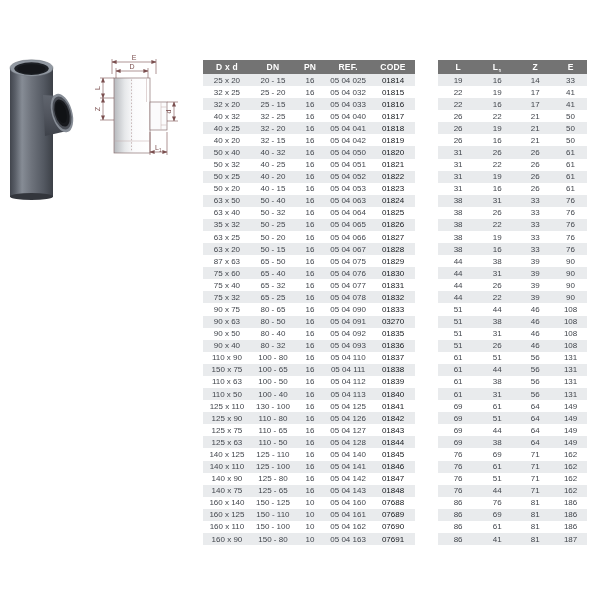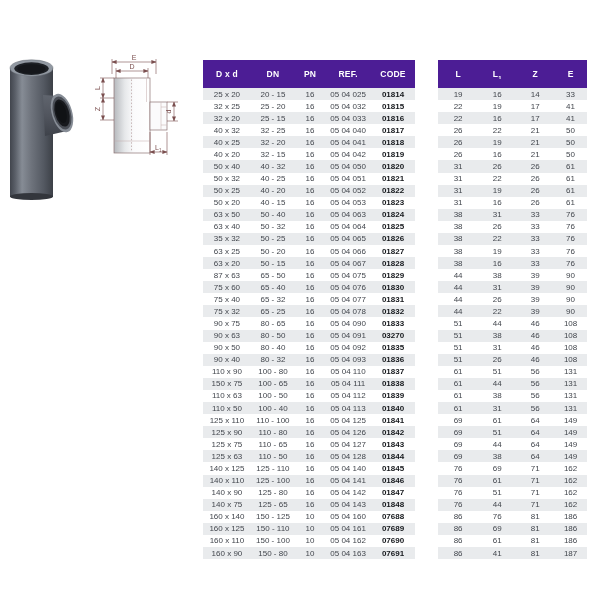--- a/index.html
+++ b/index.html
@@ -3,29 +3,29 @@
 <meta charset="utf-8">
 <style>
   html,body{margin:0;padding:0;background:#ffffff;}
   #page{position:relative;width:603px;height:603px;background:#ffffff;overflow:hidden;
         font-family:"Liberation Sans",sans-serif;}
   #illustrations{position:absolute;left:0;top:45px;width:200px;height:165px;}
 
   .tbl{position:absolute;top:60px;font-size:8px;color:#42464d;}
   .tbl-specs{left:203px;width:212px;}
   .tbl-dims{left:438px;width:149px;}
-  .hrow{display:flex;height:28px;background:#4c1d95;color:#ffffff;font-weight:bold;
+  .hrow{display:flex;height:14px;background:#737373;color:#ffffff;font-weight:bold;
         font-size:8.5px;align-items:center;}
   .hrow .cell{letter-spacing:.2px;}
   .row{display:flex;height:12.08px;align-items:center;}
   .rows .row:nth-child(odd){background:#e9ebed;}
   .cell{text-align:center;overflow:hidden;white-space:nowrap;}
   .tbl-specs .c0{width:22.6%}.tbl-specs .c1{width:20.8%}.tbl-specs .c2{width:14.2%}
   .tbl-specs .c3{width:21.7%}.tbl-specs .c4{width:20.7%}
-  .tbl-specs .rows .c4{font-weight:bold;color:#14171b;}
+  .tbl-specs .rows .c4{font-weight:normal;color:#14171b;}
   .tbl-dims .c0{width:27%}.tbl-dims .c1{width:25.5%}.tbl-dims .c2{width:25.5%}
   .tbl-dims .c3{width:22%}
   sub{font-size:6px;line-height:0;}
   text{font-family:"Liberation Sans",sans-serif;}
 </style>
 </head>
 <body>
 
 <div id="page">
 
@@ -307,21 +307,21 @@
         </div>
         <div class="row">
           <div class="cell c0">110 x 50</div>
           <div class="cell c1">100 - 40</div>
           <div class="cell c2">16</div>
           <div class="cell c3">05 04 113</div>
           <div class="cell c4">01840</div>
         </div>
         <div class="row">
           <div class="cell c0">125 x 110</div>
-          <div class="cell c1">110 - 100</div>
+          <div class="cell c1">130 - 100</div>
           <div class="cell c2">16</div>
           <div class="cell c3">05 04 125</div>
           <div class="cell c4">01841</div>
         </div>
         <div class="row">
           <div class="cell c0">125 x 90</div>
           <div class="cell c1">110 - 80</div>
           <div class="cell c2">16</div>
           <div class="cell c3">05 04 126</div>
           <div class="cell c4">01842</div>

